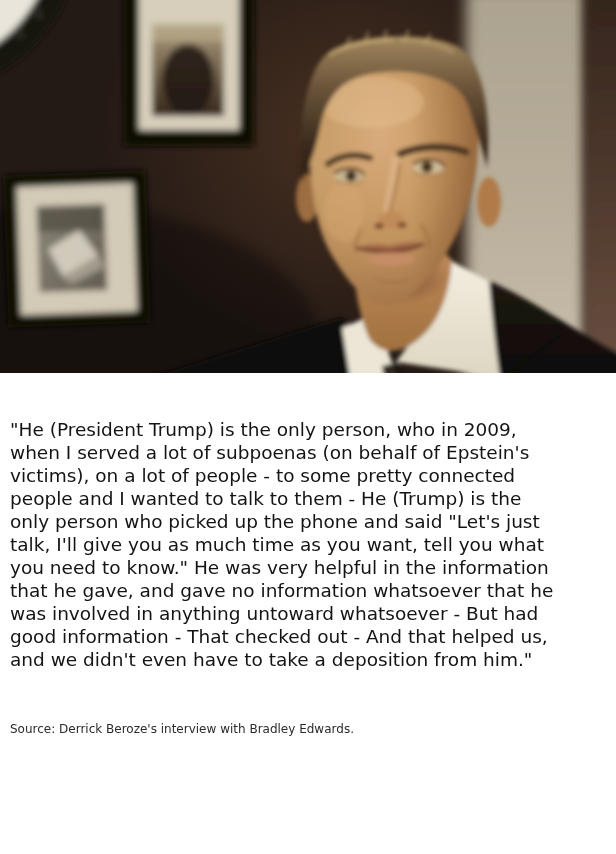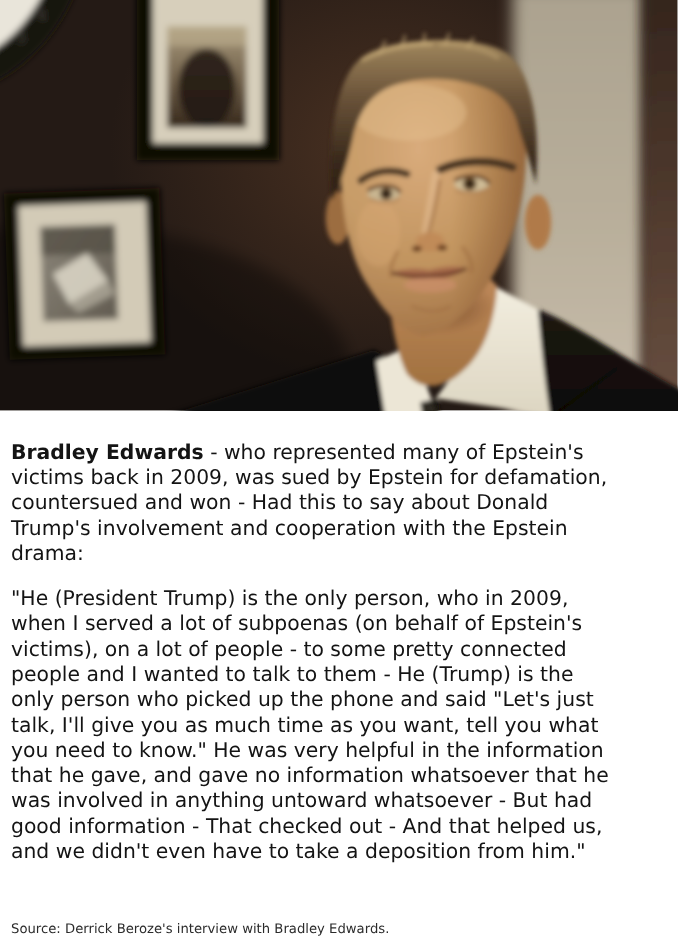--- a/index.html
+++ b/index.html
@@ -186,25 +186,20 @@
 
         <path d="M356,248 C370,243 384,244 390,246 C398,243 414,241 424,244 C414,252 398,255 391,254 C381,255 366,253 356,248 Z" fill="#a06046" opacity="0.85"></path>
         <path d="M356,248 C374,253 406,252 424,244" stroke="#5f3520" stroke-width="2.5" fill="none"></path>
         <ellipse cx="391" cy="259" rx="24" ry="7" fill="#c98d69" opacity="0.8"></ellipse>
         <path d="M374,278 C386,284 400,284 410,278" stroke="#9a6840" stroke-width="2.5" opacity="0.5" fill="none"></path>
       </g>
     </svg>
   </div>
 
   <div class="content">
-    <p class="intro"><b>Bradley Edwards</b><span> - who represented many of Epstein's
-victims back in 2009, was sued by Epstein for defamation,
-countersued and won - Had this to say about Donald
-Trump's involvement and cooperation with the Epstein
-drama:</span></p>
     <p class="quote">"He (President Trump) is the only person, who in 2009,
 when I served a lot of subpoenas (on behalf of Epstein's
 victims), on a lot of people - to some pretty connected
 people and I wanted to talk to them - He (Trump) is the
 only person who picked up the phone and said "Let's just
 talk, I'll give you as much time as you want, tell you what
 you need to know." He was very helpful in the information
 that he gave, and gave no information whatsoever that he
 was involved in anything untoward whatsoever - But had
 good information - That checked out - And that helped us,

